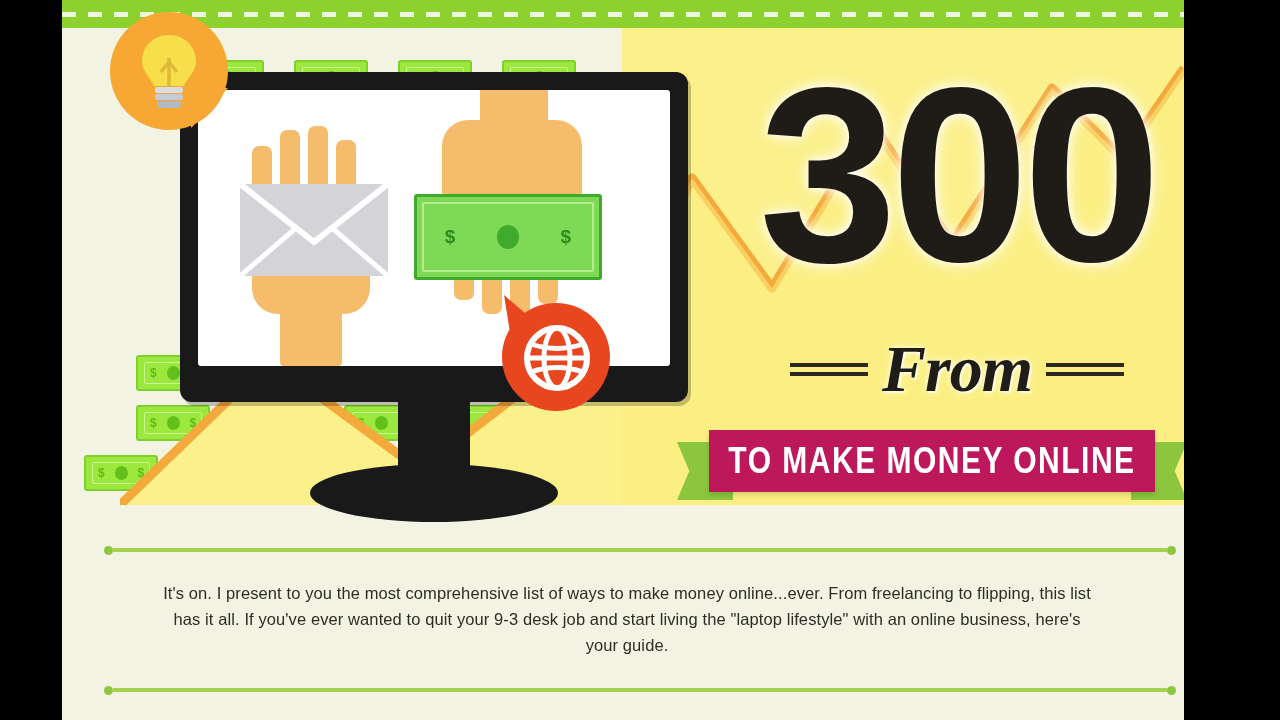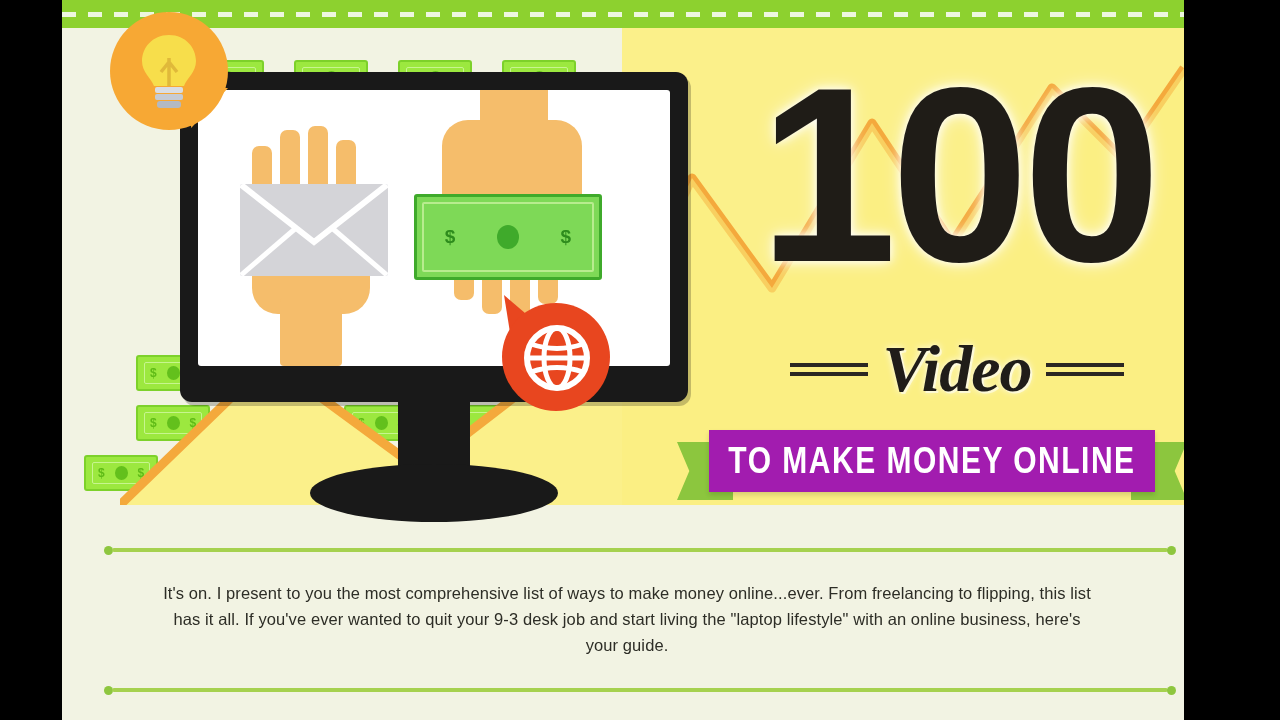--- a/index.html
+++ b/index.html
@@ -80,21 +80,21 @@
   
   #ribbon { position:absolute; left:615px; top:430px; width:510px; height:72px; z-index:33; }
   .ribbon-tail {
     position:absolute; top:12px; width:56px; height:58px; background:#8cc63e;
     z-index:1;
   }
   .ribbon-tail.left  { left:0;  clip-path:polygon(0 0, 100% 0, 100% 100%, 0 100%, 22% 50%); }
   .ribbon-tail.right { right:0; clip-path:polygon(0 0, 100% 0, 78% 50%, 100% 100%, 0 100%); }
   #ribbon-main {
     position:absolute; left:32px; top:0; width:446px; height:62px;
-    background:#a21caf; z-index:3;
+    background:#be185d; z-index:3;
     box-shadow:0 3px 5px rgba(0,0,0,.14);
     display:flex; align-items:center; justify-content:center;
   }
   #ribbon-text {
     font-family:"Liberation Sans", sans-serif;
     font-weight:700; font-size:30px; color:#ffffff;
     letter-spacing:1.5px; white-space:nowrap;
     transform:scaleY(1.22); transform-origin:center;
   }
 
@@ -405,27 +405,27 @@
             </div>
           </div>
 
         </div>
       </div>
       <div id="mon-neck"></div>
       <div id="mon-base"></div>
     </div>
 
     <div id="headline">
-      <span id="bignum">100</span>
+      <span id="bignum">300</span>
       
     </div>
 
     <div id="waysrow">
       <span class="waysdash"></span>
-      <span id="waystext">Video</span>
+      <span id="waystext">From</span>
       <span class="waysdash"></span>
     </div>
 
     <div id="ribbon">
       <div class="ribbon-tail left"></div>
       <div class="ribbon-tail right"></div>
       <div id="ribbon-main">
         <span id="ribbon-text">TO MAKE MONEY ONLINE</span>
       </div>
     </div>

